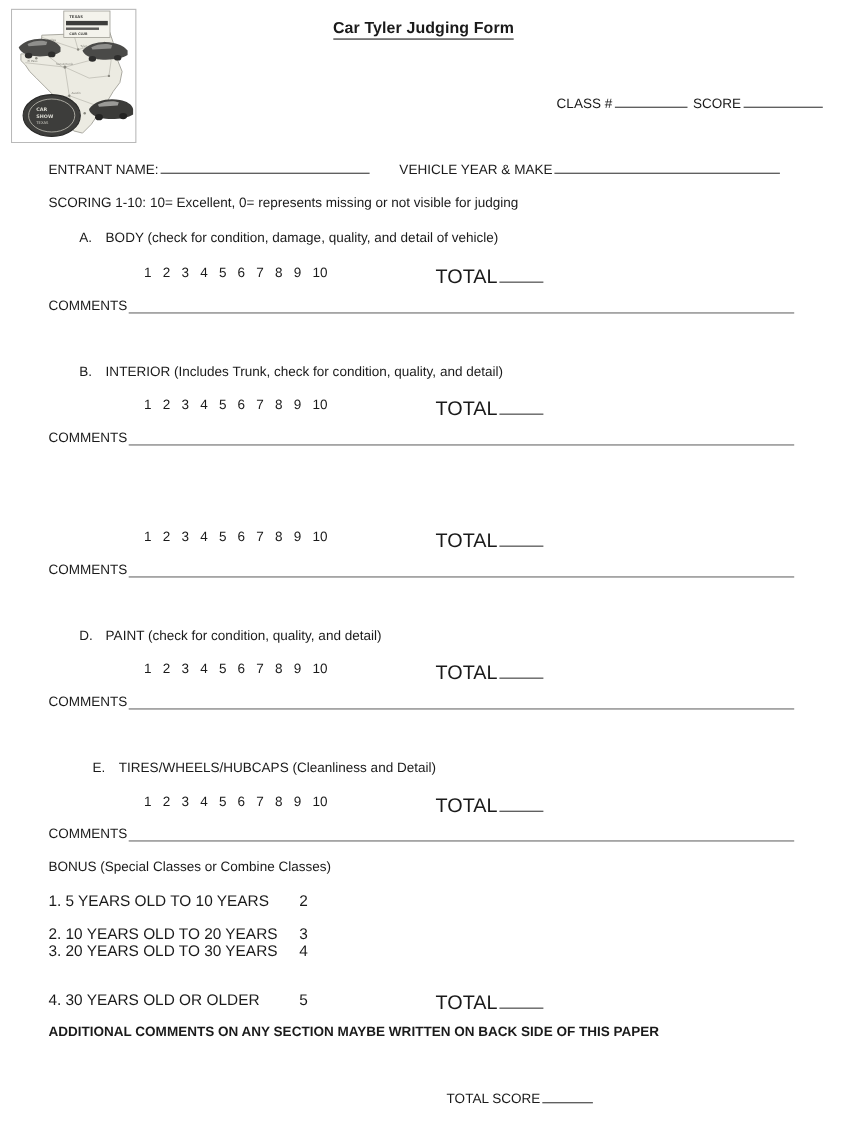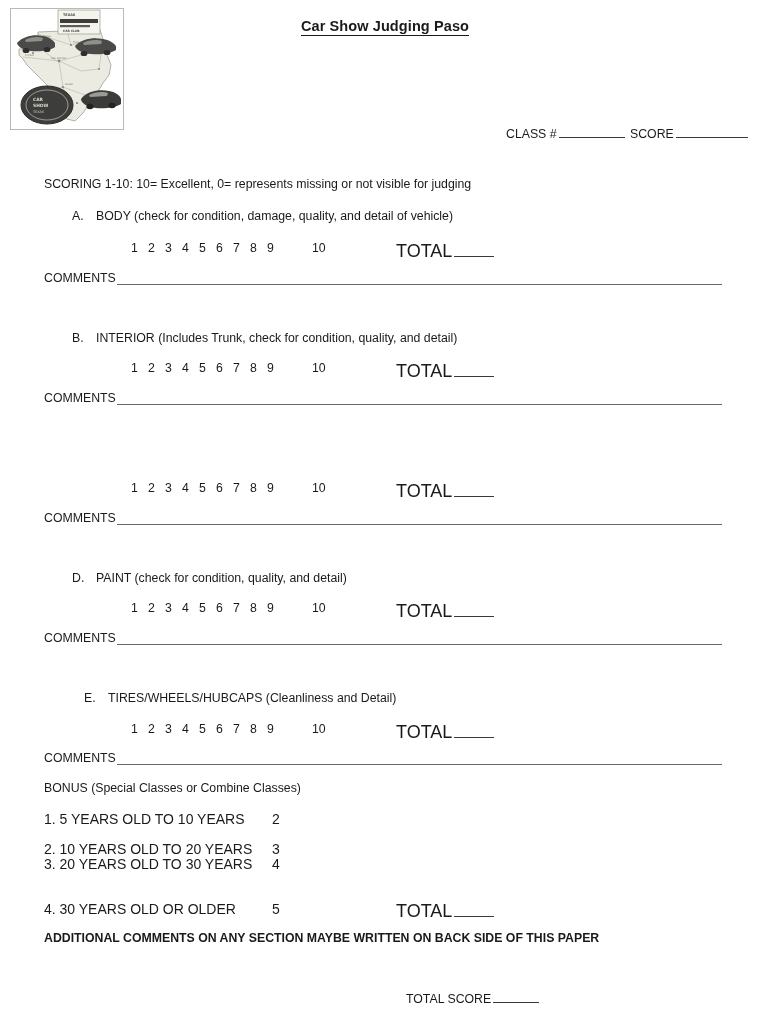--- a/index.html
+++ b/index.html
@@ -91,21 +91,21 @@
   }
 
   
   .scale {
     position: absolute;
     left: 131px;
     font-size: 12.3px;
     white-space: nowrap;
   }
   .scale .n { display: inline-block; width: 17px; }
-  .scale .n.ten { width: auto; margin-left: 28px; }
+  .scale .n.ten { width: auto; }
 
   .total-label {
     position: absolute;
     left: 396px;
     font-size: 18px;
     white-space: nowrap;
   }
 
   .section-head {
     position: absolute;
@@ -210,28 +210,33 @@
         <ellipse cx="36" cy="96" rx="26" ry="19" fill="#3d3d3b" stroke="#2a2a29" stroke-width="1"></ellipse>
         <ellipse cx="36" cy="96" rx="21" ry="15" fill="none" stroke="#b5b4ab" stroke-width="0.8"></ellipse>
         <text x="22" y="92" fill="#dcdbd3" font-family="DejaVu Sans" font-size="4.4" font-weight="bold">CAR</text>
         <text x="22" y="98" fill="#dcdbd3" font-family="DejaVu Sans" font-size="4.4" font-weight="bold">SHOW</text>
         <text x="22" y="104" fill="#cfcec6" font-family="DejaVu Sans" font-size="3.4">TEXAS</text>
       </g>
     </svg>
   </div>
 
   <div class="title">
-    <span>Car Show Judging Paso</span>
-  </div>
-
-  <div class="row" style="left:506px; top:86px;margin-top:40px;">
+    <span>Car Tyler Judging Form</span>
+  </div>
+
+  <div class="row" style="left:506px; top:86px;">
     <span>CLASS #</span><span class="blank w-class"></span>
     <span>SCORE</span><span class="blank w-score"></span>
   </div>
 
+  <div class="row" style="left:44px; top:146px;">
+    <span>ENTRANT NAME:</span><span class="blank w-entrant"></span>
+    <span style="display:inline-block;width:18px;"></span>
+    <span>VEHICLE YEAR &amp; MAKE</span><span class="blank w-vehicle"></span>
+  </div>
 
   <div class="row" style="left:44px; top:177px;">SCORING 1-10: 10= Excellent, 0= represents missing or not visible for judging</div>
 
   <div class="section-head" style="top:209px;">
     <span class="letter">A.</span><span>BODY (check for condition, damage, quality, and detail of vehicle)</span>
   </div>
   <div class="scale" style="top:241px;">
     <span class="n">1</span><span class="n">2</span><span class="n">3</span><span class="n">4</span><span class="n">5</span><span class="n">6</span><span class="n">7</span><span class="n">8</span><span class="n">9</span><span class="n ten">10</span>
   </div>
   <div class="total-label" style="top:241px;">

